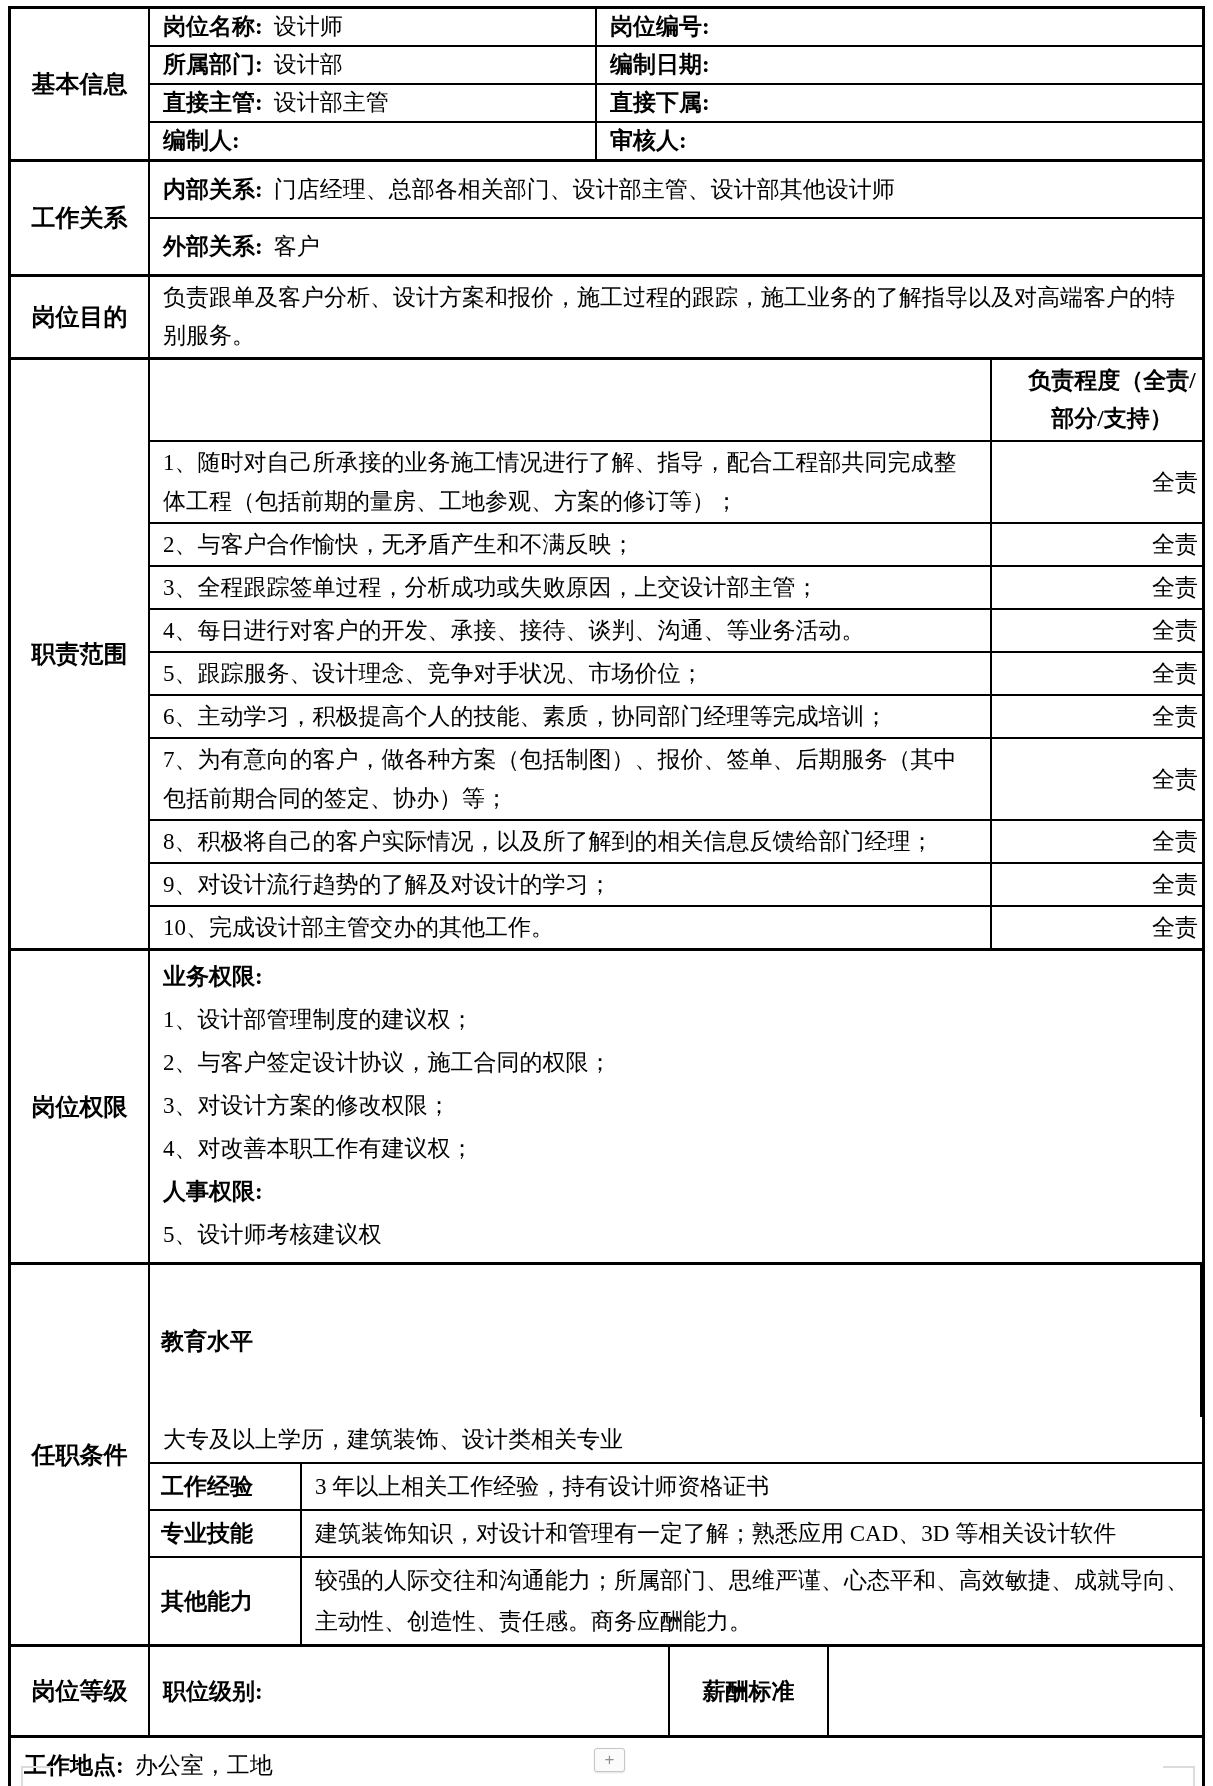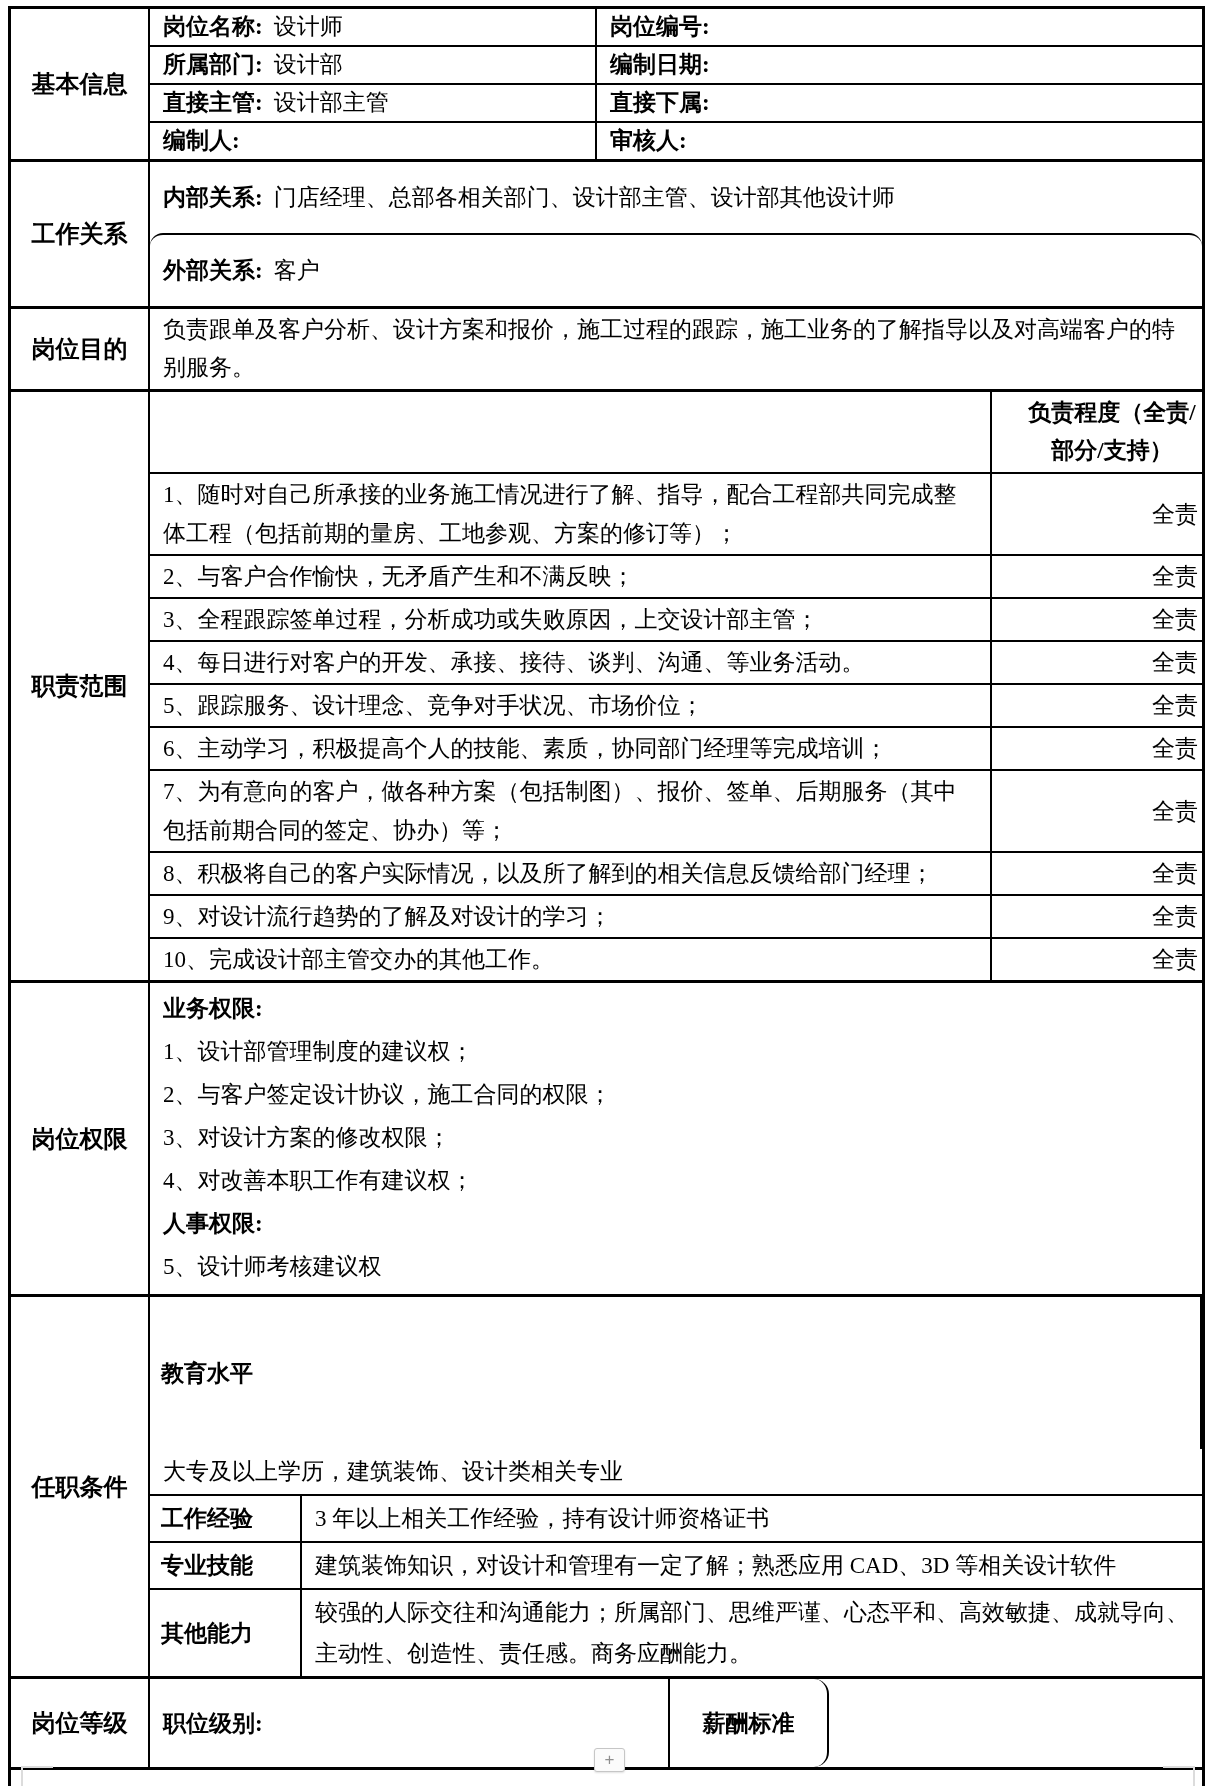--- a/index.html
+++ b/index.html
@@ -29,21 +29,21 @@
   .lbl { font-weight: bold; margin-right: 11px; }
 
   
   .kv-row { display: flex; border-top: 2px solid #000; }
   .kv-row:first-child { border-top: none; }
   .kv-cell { padding: 0 13px; line-height: 36px; min-height: 36px; }
   .kv-left { flex: 0 0 447px; border-right: 2px solid #000; }
   .kv-right { flex: 1; }
 
   
-  .line-row { border-top: 2px solid #000; padding: 16px 13px; line-height: 39px; min-height: 39px; border-radius: 13px; }
+  .line-row { border-top: 2px solid #000; padding: 8px 13px; line-height: 39px; min-height: 39px; }
   .line-row:first-child { border-top: none; }
 
   
   .purpose-text { padding: 2px 13px; line-height: 38px; }
 
   
   .duty-row { display: flex; border-top: 2px solid #000; }
   .duty-row:first-child { border-top: none; }
   .duty-desc {
     flex: 1; min-width: 0; border-right: 2px solid #000;
@@ -72,21 +72,21 @@
   .qual-text { flex: 1; min-width: 0; padding: 2px 13px; line-height: 41px; display: flex; align-items: center; }
 
   
   .grade-body { display: flex; }
   .grade-level {
     flex: 0 0 520px; border-right: 2px solid #000; display: flex; align-items: center;
     padding: 0 13px; font-weight: bold; min-height: 88px;
   }
   .grade-salary {
     flex: 0 0 159px; border-right: 2px solid #000; display: flex;
-    align-items: center; justify-content: center; font-weight: bold; text-align: center; padding: 0 6px; border-radius: 15px;
+    align-items: center; justify-content: center; font-weight: bold; text-align: center; padding: 0 6px;
   }
   .grade-wages { flex: 1; display: flex; flex-direction: column; }
   .wage-row { flex: 1; display: flex; align-items: center; padding: 0 13px; font-weight: bold; min-height: 43px; }
   .wage-row + .wage-row { border-top: 2px solid #000; }
 
   
   .plus-button {
     position: absolute; left: 594px; top: 1748px; width: 31px; height: 24px;
     background: #fbfbfb; border: 1px solid #c6c6c6; border-radius: 3px;
     color: #8f8f8f; font-size: 17px; line-height: 22px; text-align: center;

